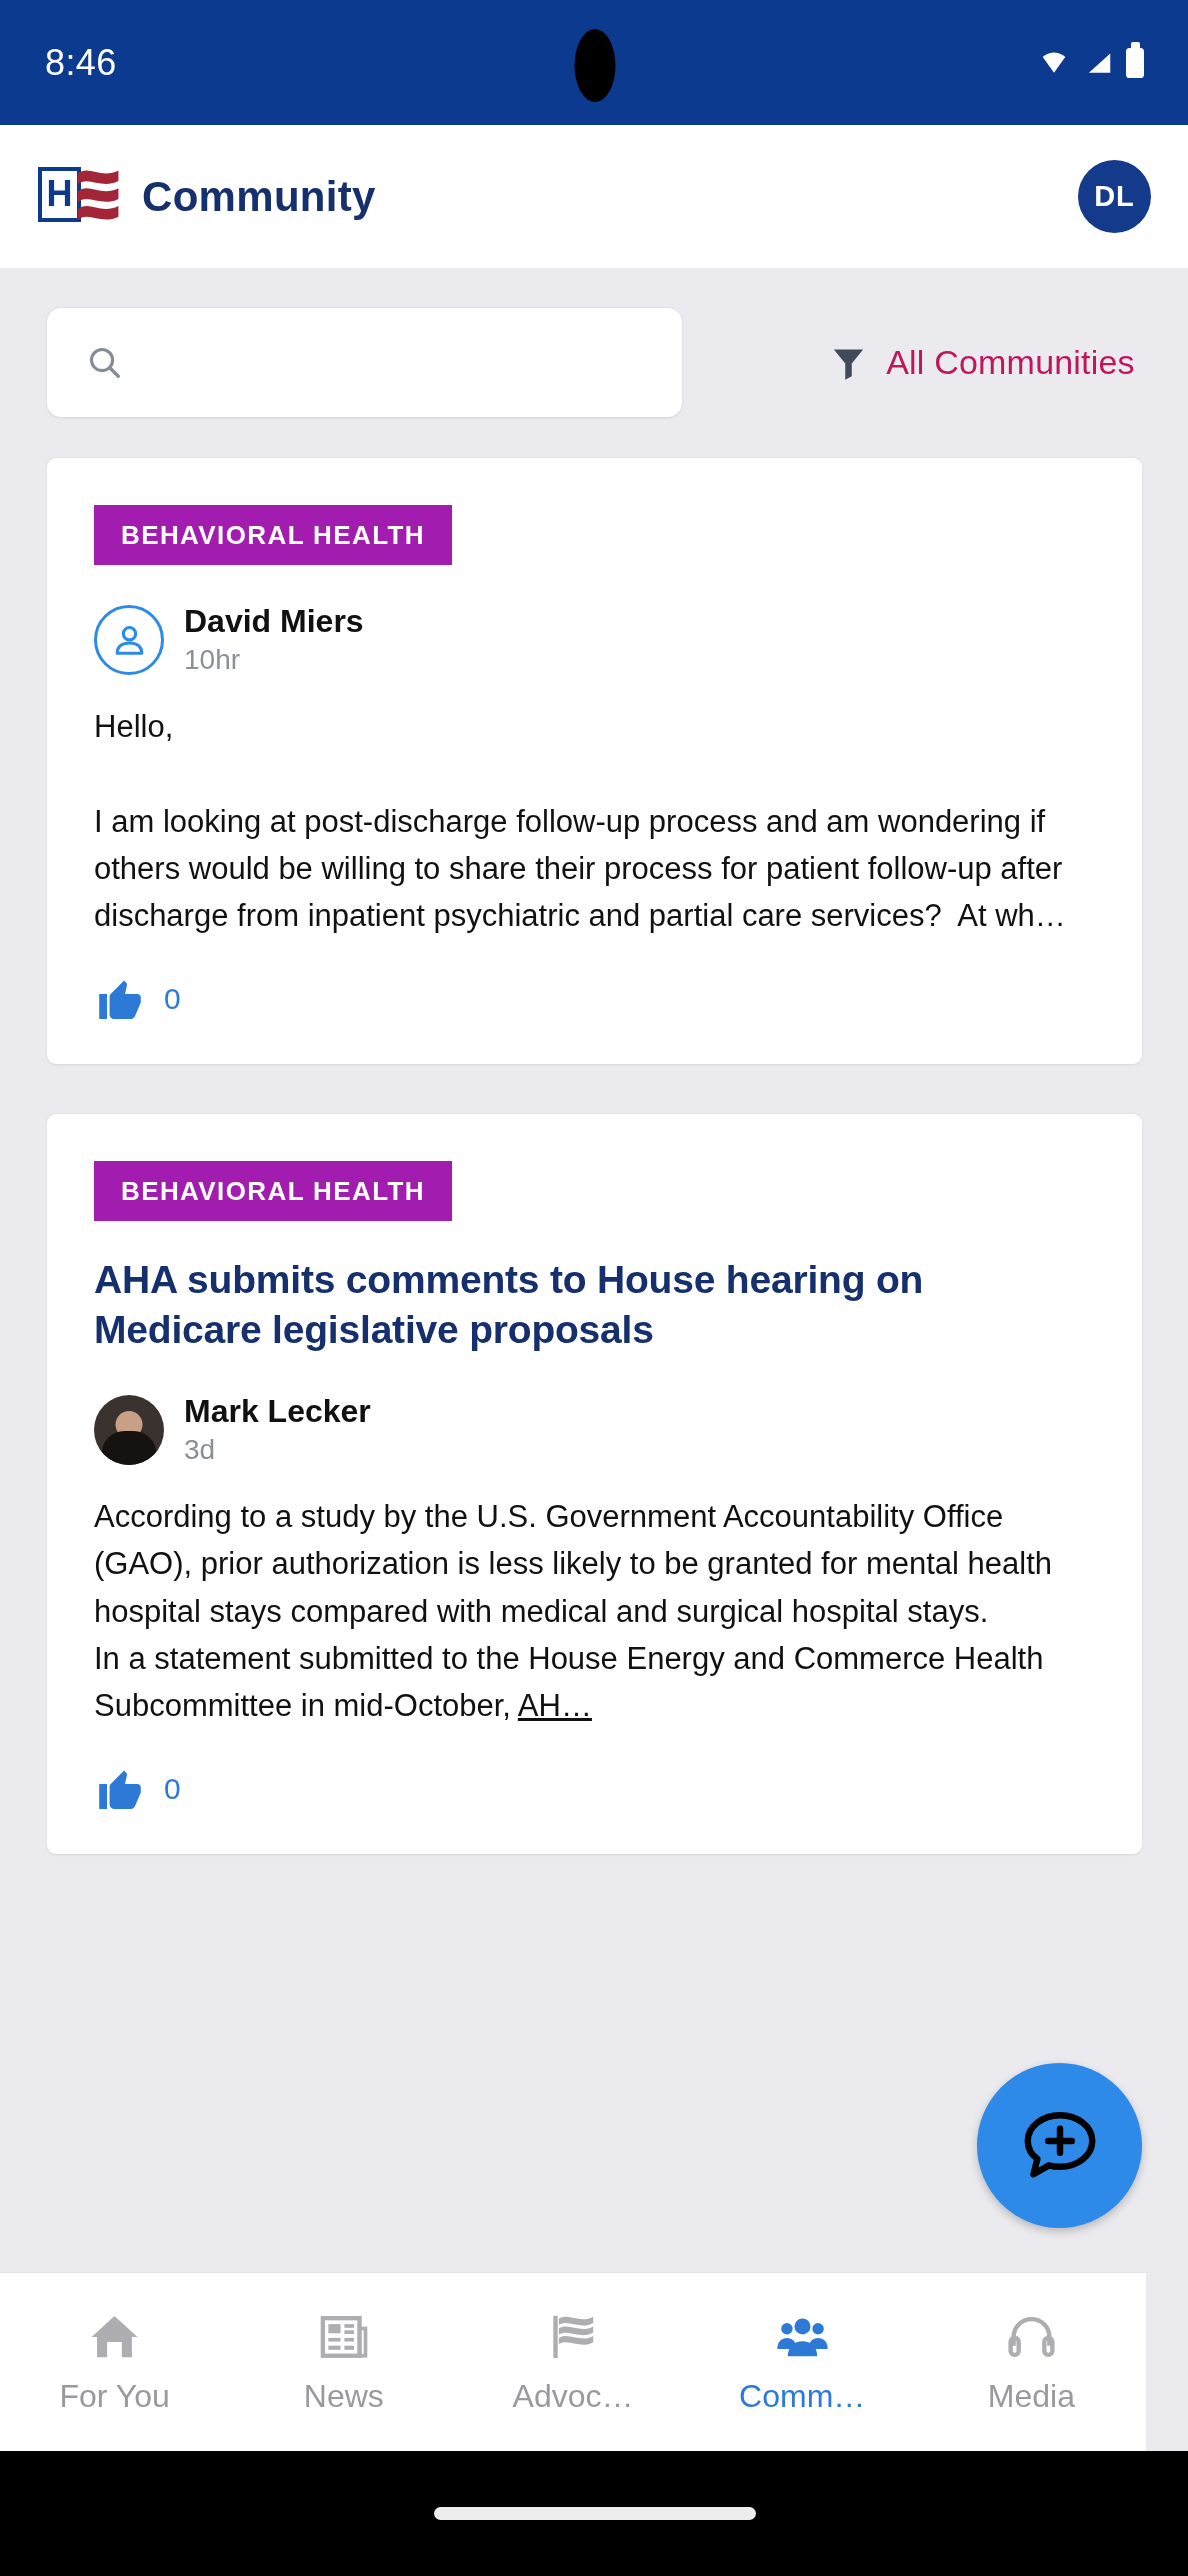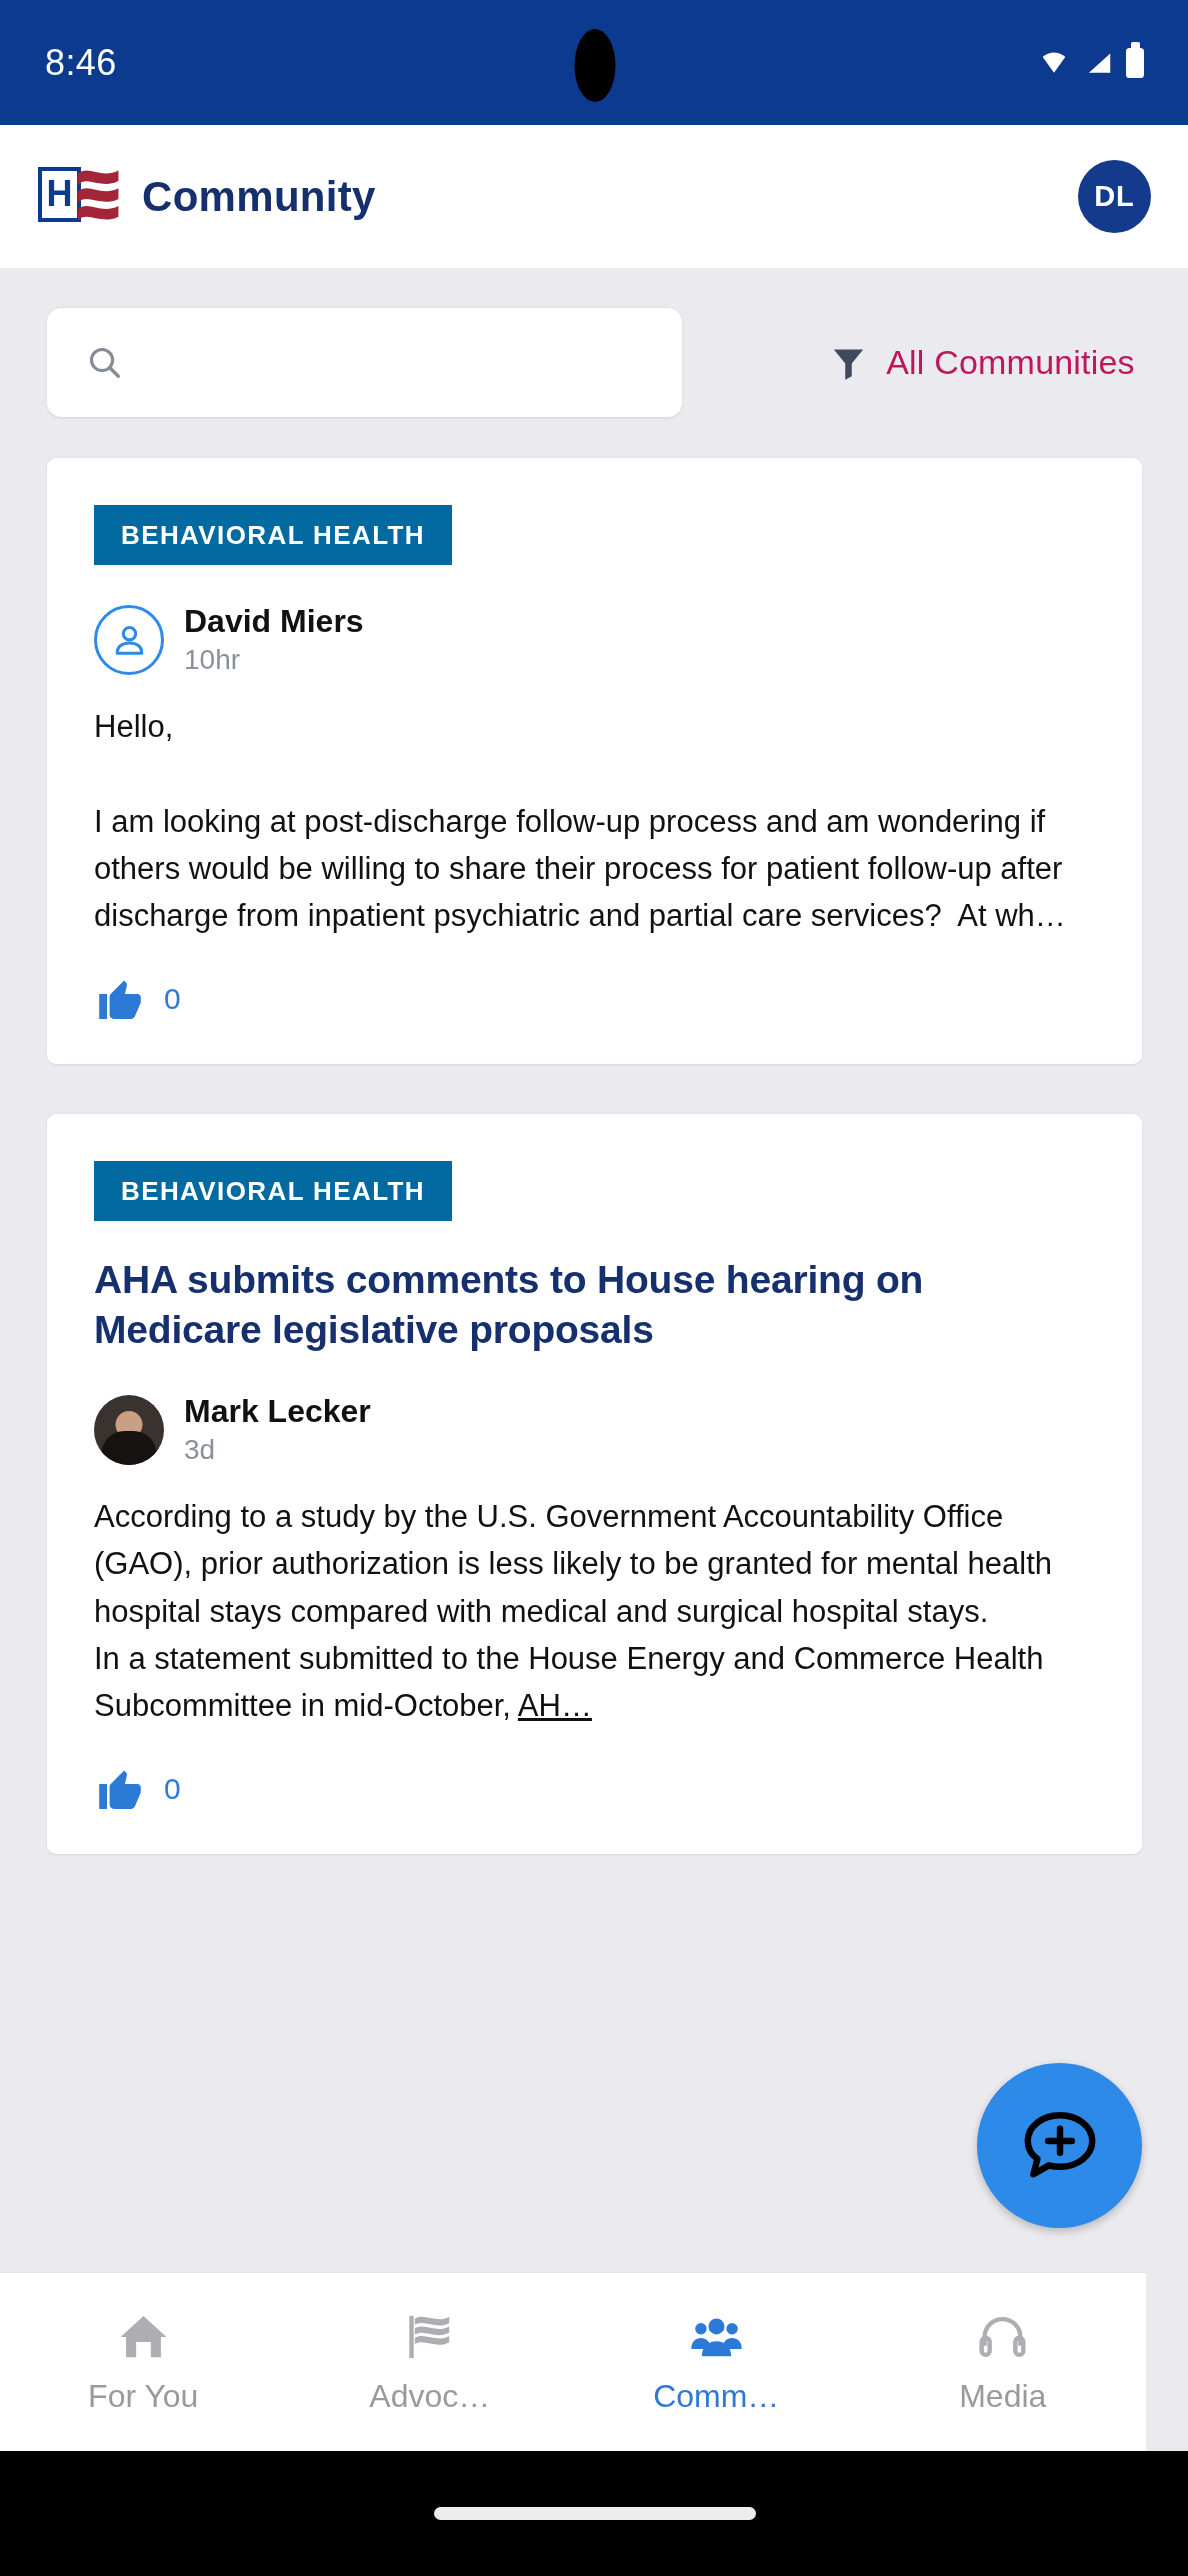--- a/index.html
+++ b/index.html
@@ -77,21 +77,21 @@
 
   
   .feed{ position:absolute; top:447px; left:0; width:1189px; height:1825px; overflow:hidden; }
   .card{
     margin:10.7px 47px 0 47px; width:1095px; background:#fff;
     border-radius:9px; box-shadow:0 0.9px 2.7px rgba(0,0,0,.09);
     padding-bottom:39px; overflow:hidden;
   }
   .card + .card{ margin-top:50px; }
   .badge{
-    display:inline-block; margin:47px 0 0 0; background:#0369a1; color:#fff;
+    display:inline-block; margin:47px 0 0 0; background:#a21caf; color:#fff;
     font-size:26px; font-weight:bold; letter-spacing:1.4px;
     padding:15px 27px 14.3px 27px;
   }
   .card-title{
     margin:34px 47px 0 47px; color:#16306e; font-size:39px; font-weight:bold;
     line-height:1.28; letter-spacing:-0.2px;
   }
   .author{ display:flex; align-items:center; margin:38px 47px 0 47px; }
   .av-ring{
     width:70px; height:70px; border-radius:50%; border:3.6px solid #2d8ae8;
@@ -261,20 +261,34 @@
 
   <div class="bottomnav">
 
     <div class="navitem">
       <svg width="55" height="55" viewBox="0 0 24 24">
         <path fill="#adadb2" d="M12 3 L22 12.2 L19.6 12.2 L19.6 21 L15.2 21 L15.2 14.4 L8.8 14.4 L8.8 21 L4.4 21 L4.4 12.2 L2 12.2 Z"></path>
       </svg>
       <span class="navlabel">For You</span>
     </div>
 
+    <div class="navitem">
+      <svg width="55" height="55" viewBox="0 0 24 24">
+        <rect x="3" y="4" width="16" height="16.4" fill="none" stroke="#adadb2" stroke-width="1.9"></rect>
+        <rect x="19" y="8.5" width="2.6" height="11.9" fill="none" stroke="#adadb2" stroke-width="1.6"></rect>
+        <rect x="5.4" y="6.6" width="5.3" height="4" fill="#adadb2"></rect>
+        <rect x="12.4" y="6.6" width="4.2" height="1.6" fill="#adadb2"></rect>
+        <rect x="12.4" y="9.3" width="4.2" height="1.6" fill="#adadb2"></rect>
+        <rect x="5.4" y="12.6" width="5.3" height="1.6" fill="#adadb2"></rect>
+        <rect x="12.4" y="12.6" width="4.2" height="1.6" fill="#adadb2"></rect>
+        <rect x="5.4" y="16" width="5.3" height="1.8" fill="#adadb2"></rect>
+        <rect x="12.4" y="16" width="4.2" height="1.8" fill="#adadb2"></rect>
+      </svg>
+      <span class="navlabel">News</span>
+    </div>
 
     <div class="navitem">
       <svg width="55" height="55" viewBox="0 0 24 24">
         <rect x="3.2" y="3" width="1.9" height="18.4" fill="#adadb2"></rect>
         <path fill="#adadb2" d="M5.6 4.2 C10 1.6 15 6.6 20.6 3.4 L20.6 6.1 C15 9.3 10 4.3 5.6 6.9 Z"></path>
         <path fill="#adadb2" d="M5.6 8.4 C10 5.8 15 10.8 20.6 7.6 L20.6 10.3 C15 13.5 10 8.5 5.6 11.1 Z"></path>
         <path fill="#adadb2" d="M5.6 12.6 C10 10 15 15 20.6 11.8 L20.6 14.5 C15 17.7 10 12.7 5.6 15.3 Z"></path>
       </svg>
       <span class="navlabel">Advoc…</span>
     </div>

